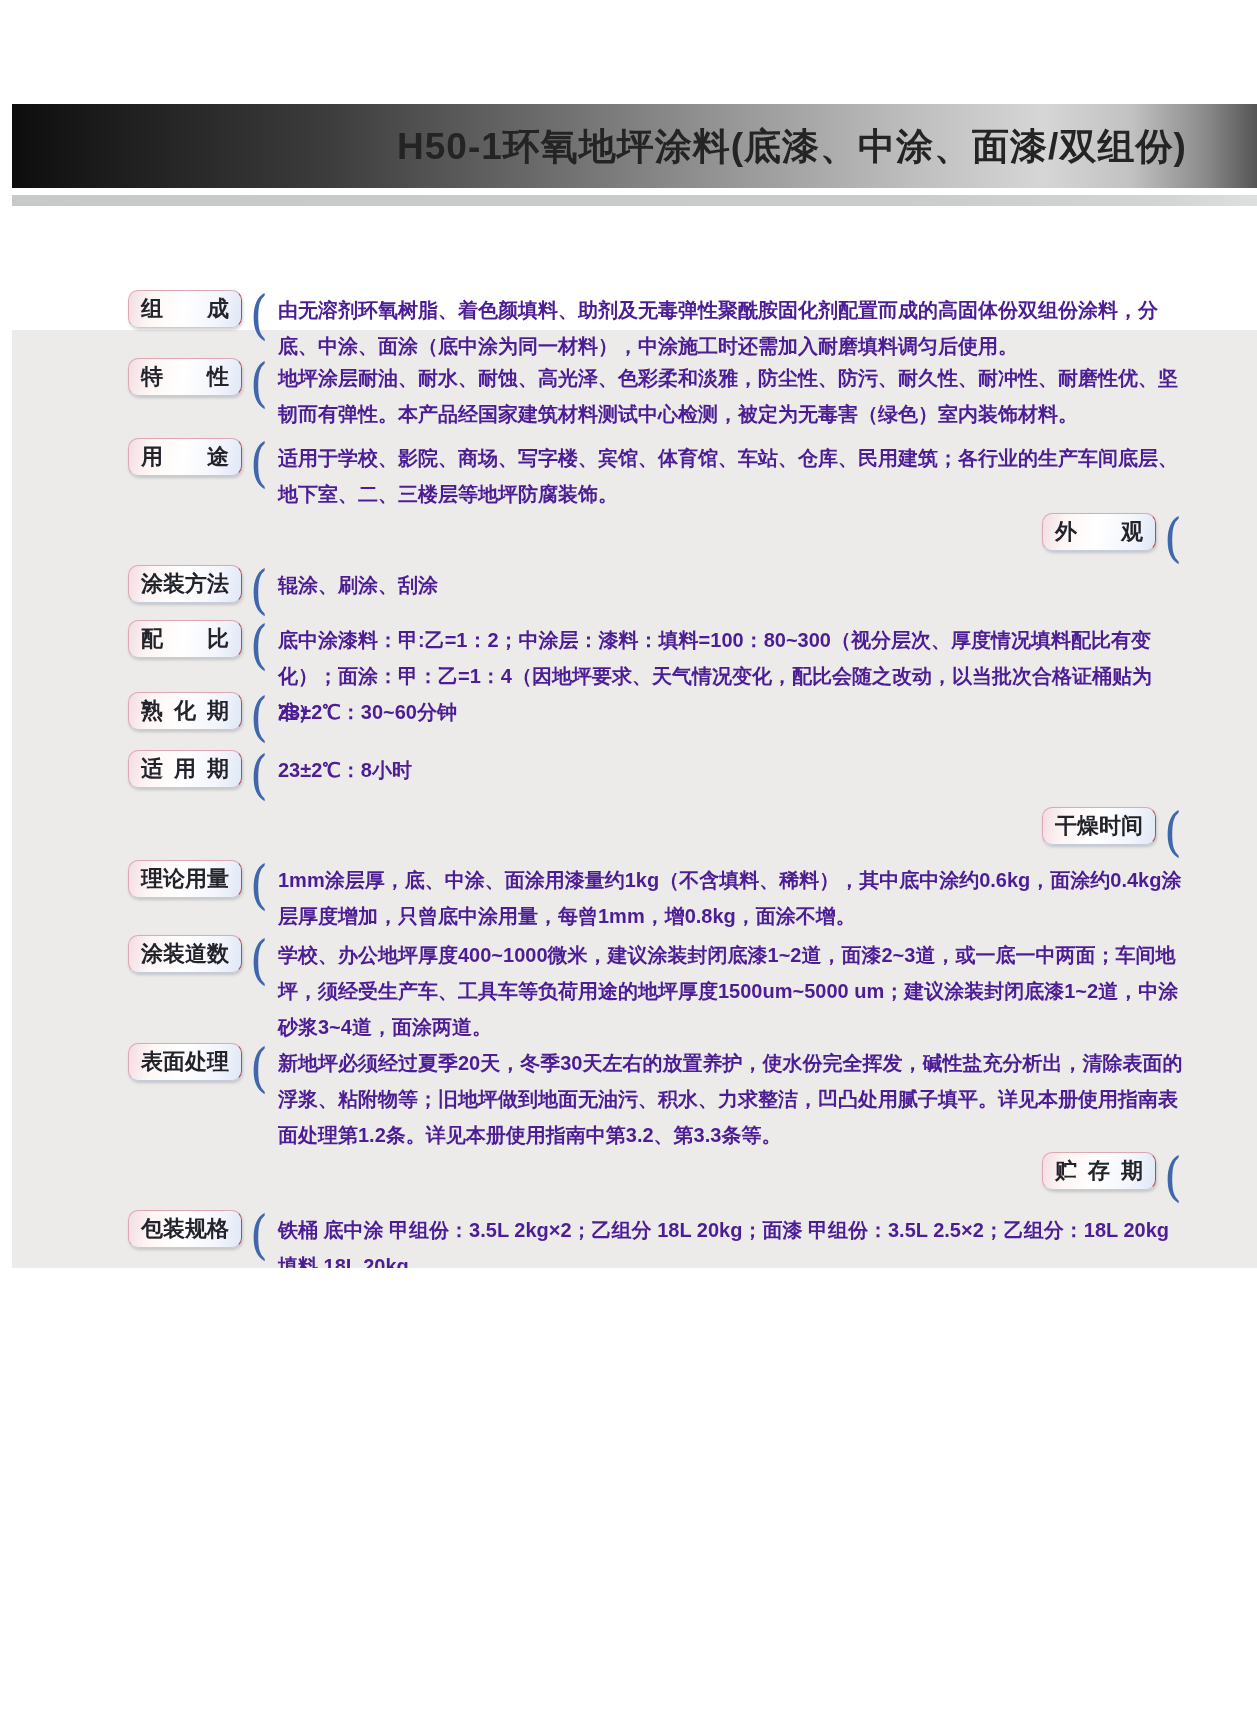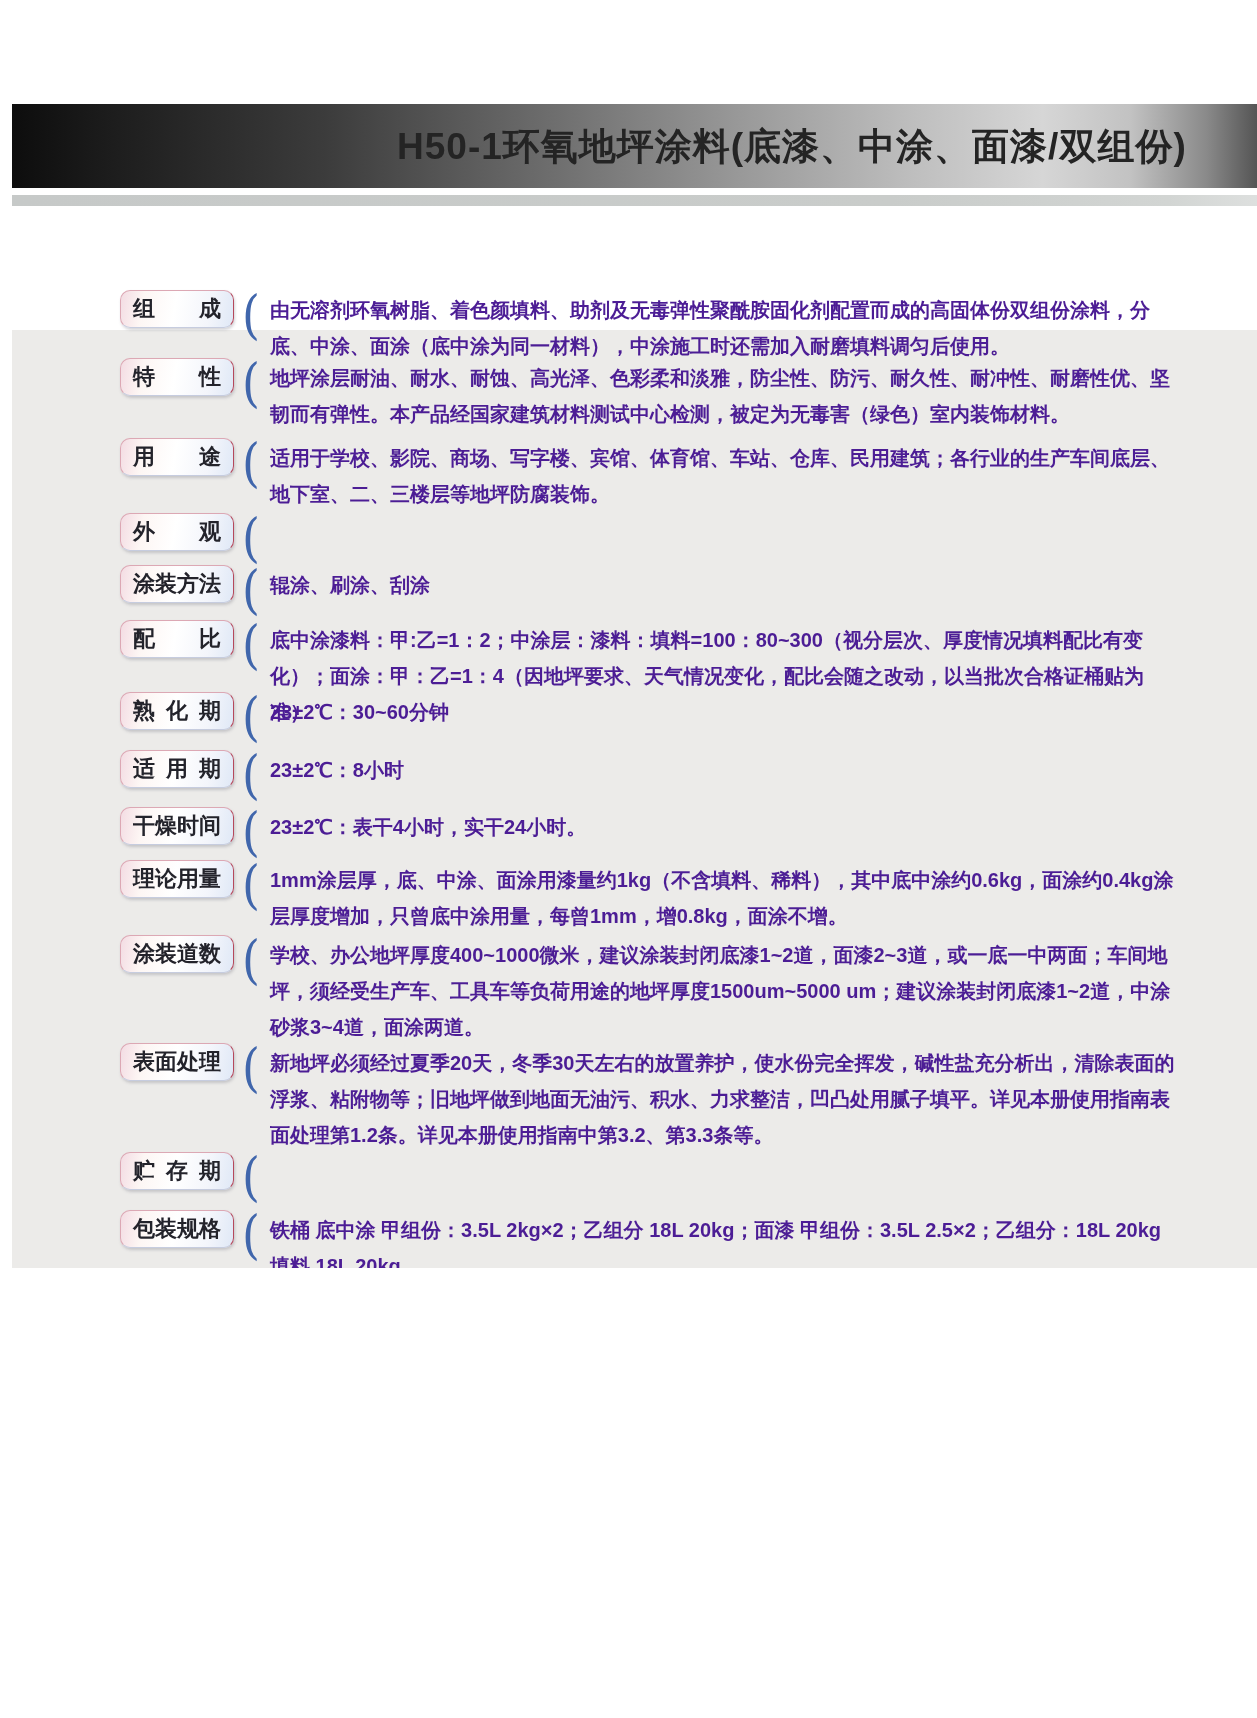--- a/index.html
+++ b/index.html
@@ -47,24 +47,25 @@
   .content-panel {
     position: absolute;
     top: 330px; left: 0;
     width: 1257px; height: 1388px;
     background: #ecebe9;
   }
 
   
   .row {
     position: absolute;
-    left: 108px;
+    left: 116px;
     width: 1062px;
     display: flex;
     align-items: flex-start;
+    justify-content: flex-end;
   }
   .pill {
     flex: none;
     width: 114px;
     height: 38px;
     padding: 0 12px;
     border-radius: 10px;
     background: linear-gradient(100deg,
       #f3dce3 0%, #fdf6f4 20%, #ffffff 48%, #f3f5fb 78%, #dfe8f6 100%);
     border: 1px solid #dca8b4;
@@ -181,21 +182,20 @@
       </div>
     <span class="bracket">(</span>
     <div class="row-text">23±2℃：8小时</div>
   </div>
 
   <div class="row" style="top:807px">
     <div class="pill">
         <span class="pill-text">干燥时间</span>
       </div>
     <span class="bracket">(</span>
-    <div class="row-text">23±2℃：表干4小时，实干24小时。</div>
   </div>
 
   <div class="row" style="top:860px">
     <div class="pill">
         <span class="pill-text">理论用量</span>
       </div>
     <span class="bracket">(</span>
     <div class="row-text">1mm涂层厚，底、中涂、面涂用漆量约1kg（不含填料、稀料），其中底中涂约0.6kg，面涂约0.4kg涂层厚度增加，只曾底中涂用量，每曾1mm，增0.8kg，面涂不增。</div>
   </div>
 

